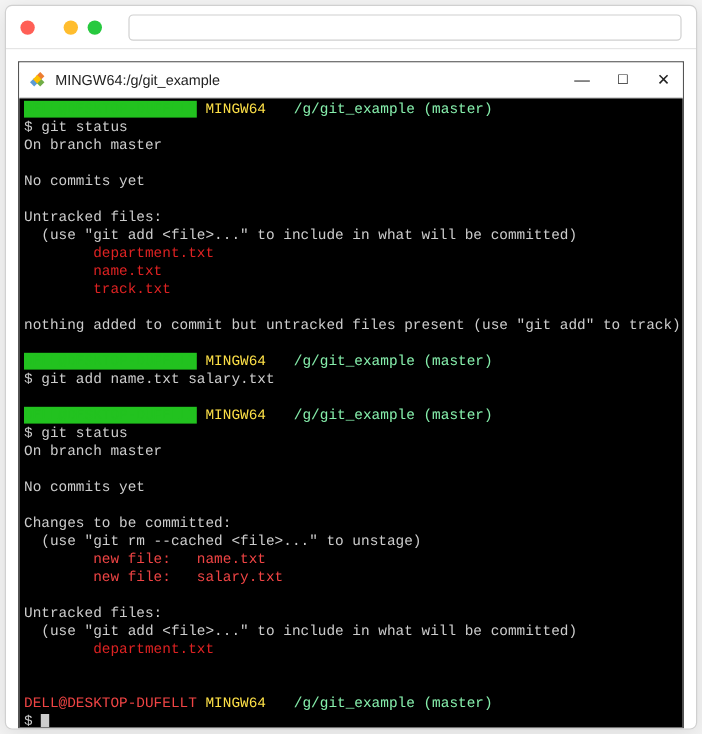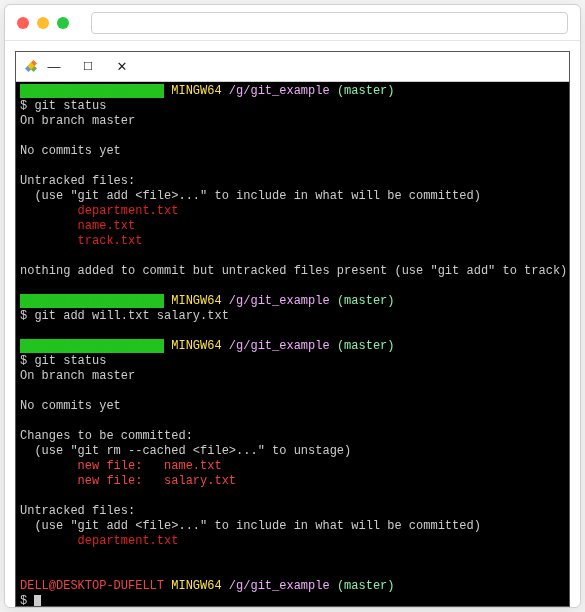--- a/index.html
+++ b/index.html
@@ -75,21 +75,21 @@
     color: #ccc;
     font-family: "Consolas", "Courier New", monospace;
     font-size: 12px;
     line-height: 15px;
     padding: 2px 4px;
     overflow: hidden;
     white-space: pre;
   }
   .green { color: #ef4444; }
   .magenta { color: #fde047; }
-  .yellow { color: #f0abfc; }
+  .yellow { color: #86efac; margin-left: 16px; }
   .cyan { color: #86efac; }
   .red { color: #d22; text-align: center; }
   .white { color: #ccc; margin-top: 29px; }
   .cursor {
     display: inline-block;
     width: 7px; height: 13px;
     background: #ccc;
     vertical-align: text-bottom;
   }
   .obscured {
@@ -113,20 +113,21 @@
   <div class="window-frame">
     <div class="win-titlebar">
       <span class="win-icon">
         <svg width="14" height="14" viewBox="0 0 14 14">
           <rect x="1" y="6" width="5" height="5" transform="rotate(45 3.5 8.5)" fill="#5b9bd5"></rect>
           <rect x="6" y="1" width="5" height="5" transform="rotate(45 8.5 3.5)" fill="#ed7d31"></rect>
           <rect x="6" y="6" width="5" height="5" transform="rotate(45 8.5 8.5)" fill="#70ad47"></rect>
           <rect x="3.5" y="3.5" width="5" height="5" transform="rotate(45 6 6)" fill="#ffc000"></rect>
         </svg>
       </span>
+      <span class="win-title">MINGW64:/g/git_example</span>
       <div class="win-controls">
         <span class="win-ctrl">—</span>
         <span class="win-ctrl max">☐</span>
         <span class="win-ctrl">✕</span>
       </div>
     </div>
 
     <div class="terminal"><span class="obscured">DELL@DESKTOP-DUFELLT</span> <span class="magenta">MINGW64</span> <span class="yellow">/g/git_example</span> <span class="cyan">(master)</span>
 <span class="white">$ git status</span>
 <span class="white">On branch master</span>
@@ -135,21 +136,21 @@
 
 <span class="white">Untracked files:</span>
 <span class="white">  (use "git add &lt;file&gt;..." to include in what will be committed)</span>
 <span class="red">        department.txt</span>
 <span class="red">        name.txt</span>
 <span class="red">        track.txt</span>
 
 <span class="white">nothing added to commit but untracked files present (use "git add" to track)</span>
 
 <span class="obscured">DELL@DESKTOP-DUFELLT</span> <span class="magenta">MINGW64</span> <span class="yellow">/g/git_example</span> <span class="cyan">(master)</span>
-<span class="white">$ git add will.txt salary.txt</span>
+<span class="white">$ git add name.txt salary.txt</span>
 
 <span class="obscured">DELL@DESKTOP-DUFELLT</span> <span class="magenta">MINGW64</span> <span class="yellow">/g/git_example</span> <span class="cyan">(master)</span>
 <span class="white">$ git status</span>
 <span class="white">On branch master</span>
 
 <span class="white">No commits yet</span>
 
 <span class="white">Changes to be committed:</span>
 <span class="white">  (use "git rm --cached &lt;file&gt;..." to unstage)</span>
 <span class="green">        new file:   name.txt</span>

